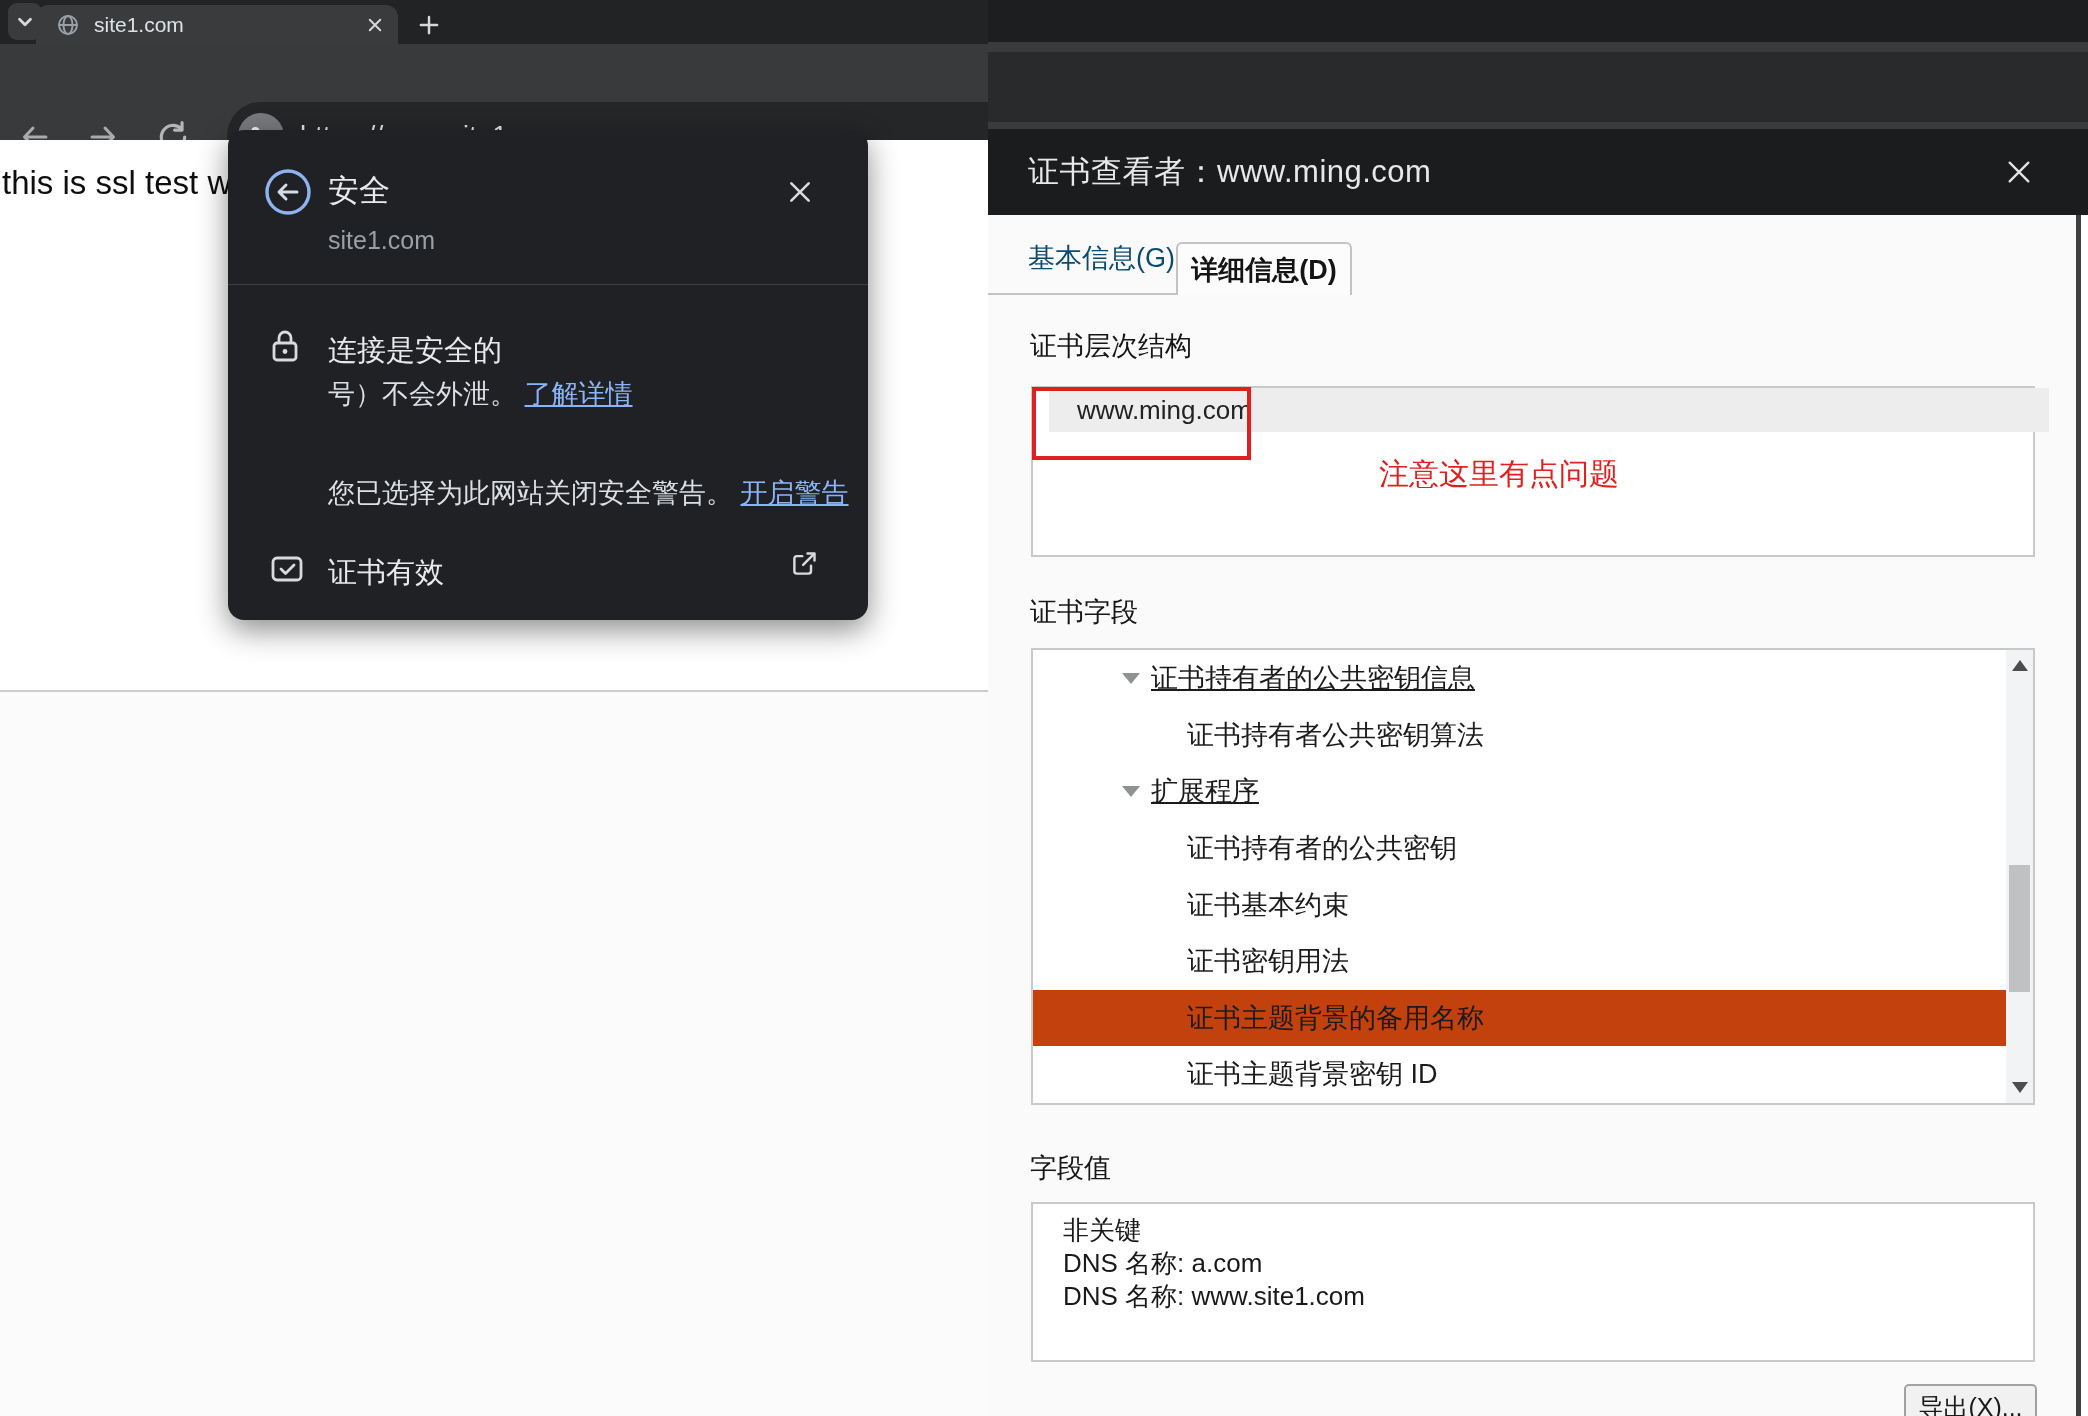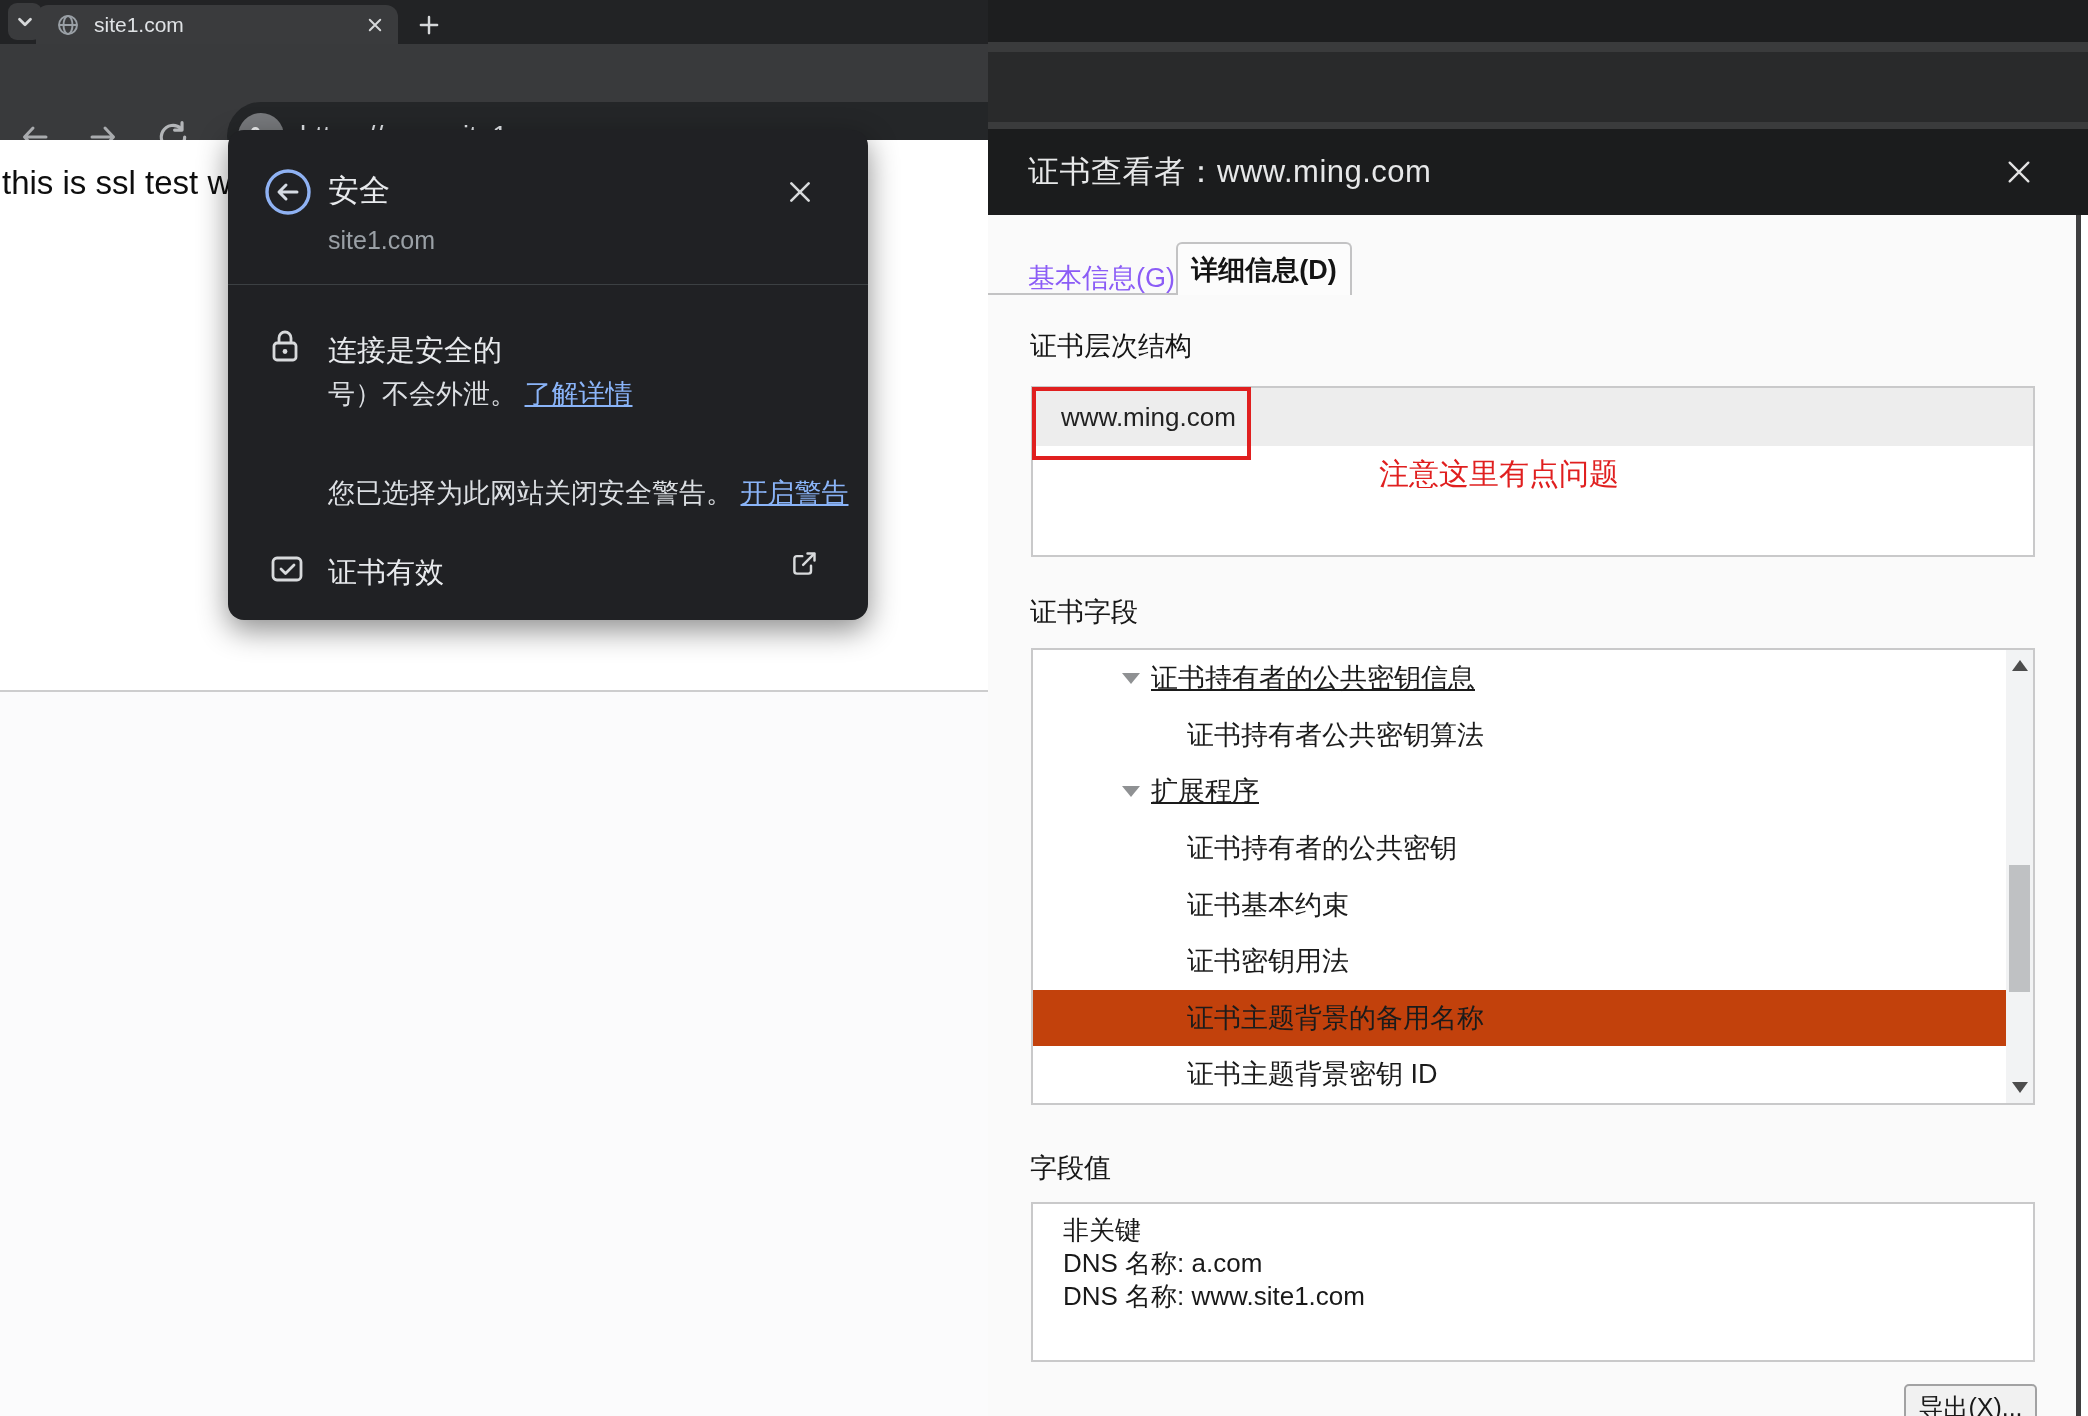--- a/index.html
+++ b/index.html
@@ -56,29 +56,29 @@
   .cw-band1{left:0;top:0;width:1100px;height:42px;background:#1d1e1f;}
   .cw-band2{left:0;top:42px;width:1100px;height:10px;background:#3a3b3c;}
   .cw-band3{left:0;top:52px;width:1100px;height:70px;background:#292a2b;}
   .cw-band4{left:0;top:122px;width:1100px;height:7px;background:#3a3b3c;}
   .cw-header{left:0;top:129px;width:1100px;height:86px;background:#1b1c1d;}
   .cw-title{left:40px;top:0;height:86px;line-height:86px;font-size:31px;color:#e7e8e9;letter-spacing:.5px;white-space:nowrap;}
   .cw-close{left:1014px;top:26px;width:34px;height:34px;color:#e3e3e3;display:flex;align-items:center;justify-content:center;}
   .cw-edge{left:1088px;top:215px;width:5px;height:1201px;background:#3e3e3f;}
   .cw-edge-out{left:1093px;top:215px;width:7px;height:1201px;background:#ffffff;}
 
-  .cw-tab-inactive{left:40px;top:260px;font-size:27px;color:#8b5cf6;}
+  .cw-tab-inactive{left:40px;top:240px;font-size:27px;color:#0c4a6e;}
   .cw-tab-active{left:188px;top:242px;width:176px;height:53px;background:#fcfcfc;
     border:2px solid #c3c3c4;border-bottom:none;border-radius:6px 6px 0 0;
     display:flex;align-items:center;justify-content:center;font-size:27px;font-weight:bold;color:#141414;}
   .cw-tabline{left:0;top:293px;width:188px;height:2px;background:#c3c3c4;}
 
   .cw-label{font-size:27px;color:#161616;}
   .hier-box{left:43px;top:386px;width:1004px;height:171px;background:#ffffff;border:2px solid #c9c9ca;}
-  .hier-row{left:0;top:0;width:1000px;height:58px;background:#ededed;display:flex;align-items:center;}
+  .hier-row{left:16px;top:0;width:1000px;height:44px;background:#ededed;display:flex;align-items:center;}
   .hier-root{margin-left:28px;font-size:26px;color:#222;}
   .red-rect{left:-1px;top:-1px;width:219px;height:73px;border:4px solid #e01f1f;}
   .annotation{left:346px;top:66px;font-size:30px;color:#e01f1f;white-space:nowrap;}
 
   .fields-box{left:43px;top:648px;width:1004px;height:457px;background:#ffffff;border:2px solid #c9c9ca;}
   .fields-list{position:absolute;left:0;top:0;width:973px;height:453px;overflow:hidden;}
   .field-row{height:56.6px;display:flex;align-items:center;font-size:27px;color:#1b1b1b;}
   .field-row.lvl1{padding-left:89px;text-decoration:underline;}
   .field-row.lvl2{padding-left:154px;}
   .field-row.selected{background:#c2410c;}

